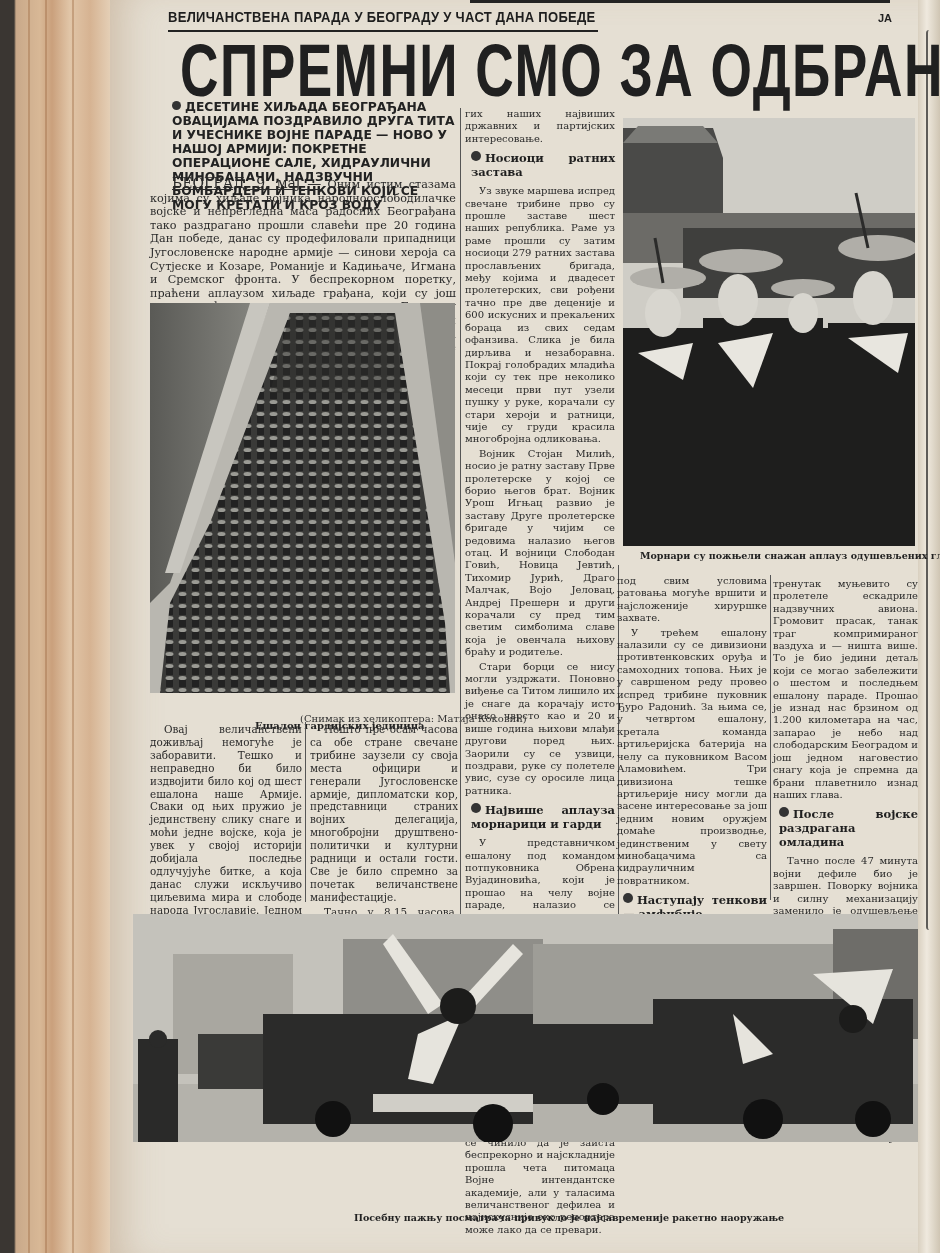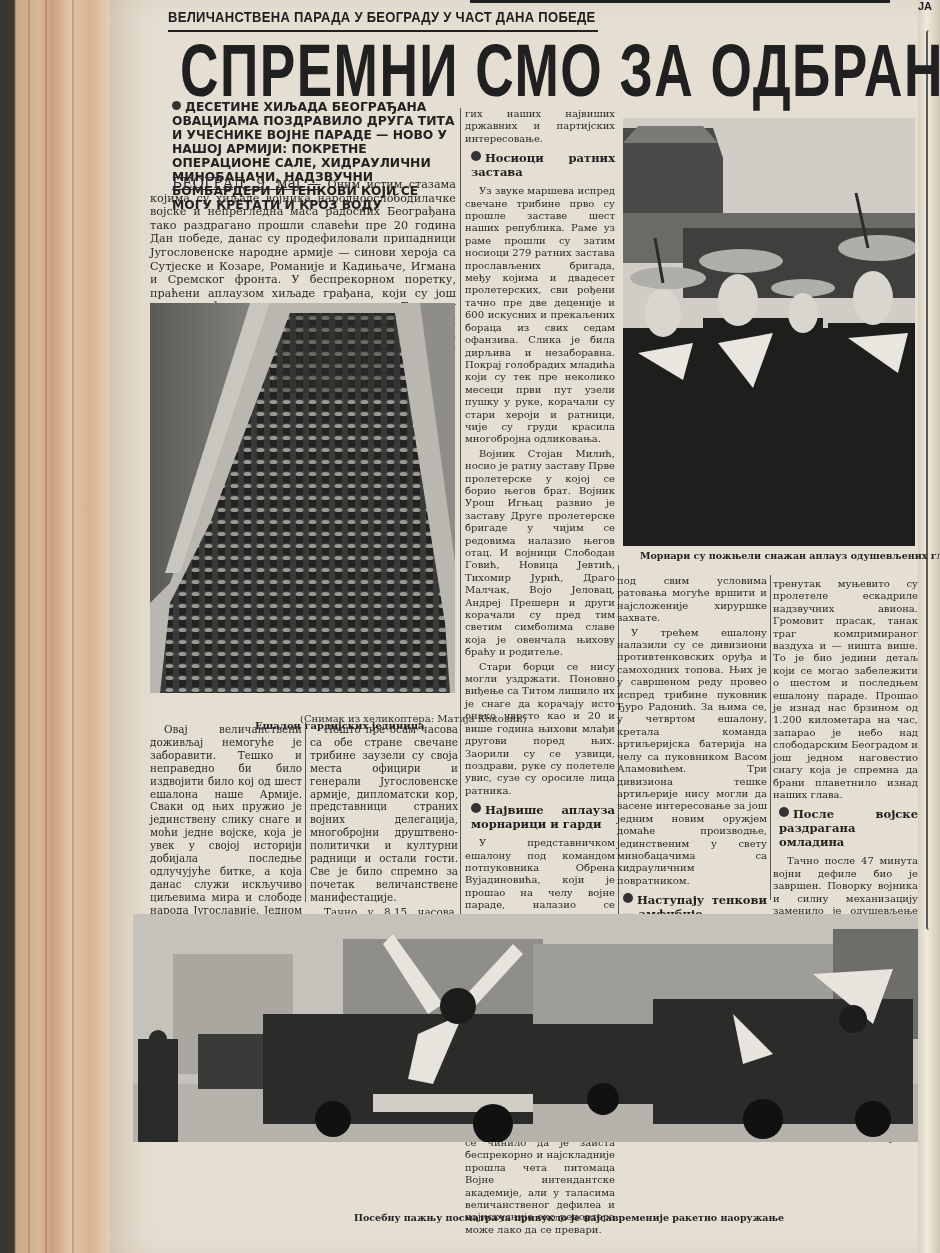--- a/index.html
+++ b/index.html
@@ -5,21 +5,21 @@
   html,body{margin:0;padding:0;}
   body{width:940px;height:1253px;position:relative;overflow:hidden;background:#2b2a28;font-family:"DejaVu Serif",serif;}
   .binding{position:absolute;left:0;top:0;width:150px;height:1253px;
     background:linear-gradient(90deg,#3a3632 0px,#3a3632 14px,#c9a98a 16px,#d8b896 40px,#caa07c 52px,#e1c6a8 70px,#d6b392 90px,#e4cfb6 110px,#e2d4c2 140px,#e2d7c8 150px);}
   .binding .streak{position:absolute;top:0;bottom:0;width:2px;background:rgba(150,95,55,.35);}
   .page{position:absolute;left:110px;top:0;width:810px;height:1253px;background:#e5dfd3;
     box-shadow:inset 30px 0 40px -20px rgba(160,120,80,.35);}
   .rightedge{position:absolute;left:918px;top:0;width:22px;height:1253px;background:linear-gradient(90deg,#d9d0c0,#efe9de 40%,#cfc5b3);}
   .rightedge .wave{position:absolute;left:8px;top:30px;width:4px;height:900px;border-left:2px solid #222;border-radius:4px;opacity:.7;}
   .topline{position:absolute;left:470px;top:0;width:420px;height:3px;background:#222;}
-  .topline-tail{position:absolute;left:878px;top:0;font:bold 11px "Liberation Sans",sans-serif;color:#222;margin-left:40px;}
+  .topline-tail{position:absolute;left:878px;top:12px;font:bold 11px "Liberation Sans",sans-serif;color:#222;}
   .kicker{position:absolute;left:168px;top:9px;font:bold 14px "Liberation Sans",sans-serif;letter-spacing:.3px;color:#1e1e1e;transform:scaleX(.93);transform-origin:left;white-space:nowrap;}
   .kicker-rule{position:absolute;left:168px;top:30px;width:430px;height:2px;background:#222;}
   .headline{position:absolute;left:180px;top:28px;width:720px;font:bold 74px "Liberation Sans",sans-serif;color:#202020;transform:scaleX(.72);transform-origin:left;white-space:nowrap;letter-spacing:2px;line-height:86px;}
   .deck{position:absolute;left:172px;top:100px;width:285px;font:bold 12.3px "DejaVu Sans",sans-serif;line-height:14px;color:#222;text-transform:uppercase;}
   .bullet{display:inline-block;width:9px;height:9px;border-radius:50%;background:#333;margin-right:4px;vertical-align:1px;}
   .col{position:absolute;font-size:10.4px;line-height:12.9px;color:#2a2a2a;text-align:justify;}
   .col p{margin:0 0 2px 0;text-indent:14px;}
   .lead{position:absolute;left:150px;top:177px;width:306px;font-size:11.2px;line-height:13.6px;color:#2a2a2a;text-align:justify;}
   .lead p{margin:0;text-indent:22px;}
   .lead .dateline{font-size:14px;text-decoration:underline;}

